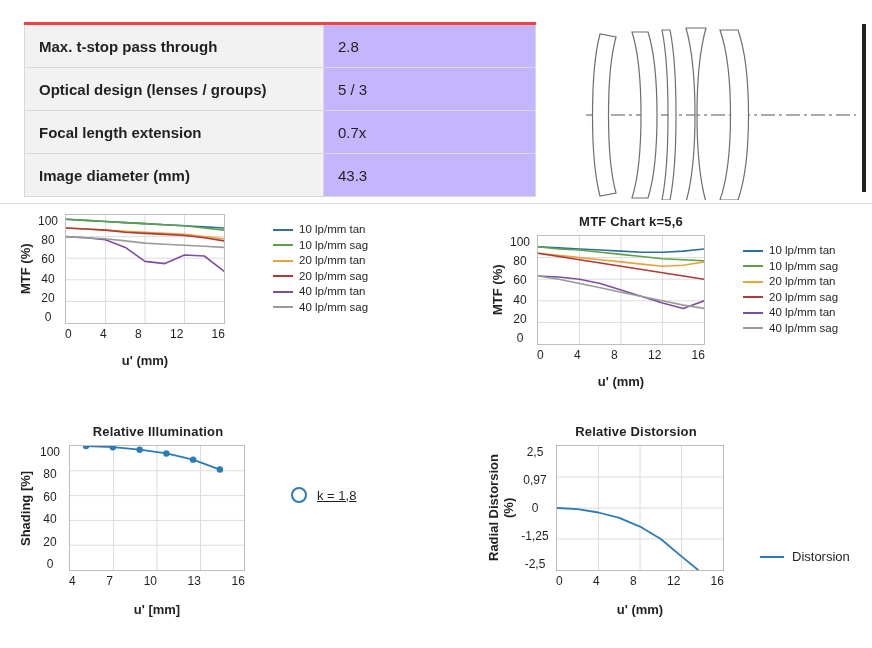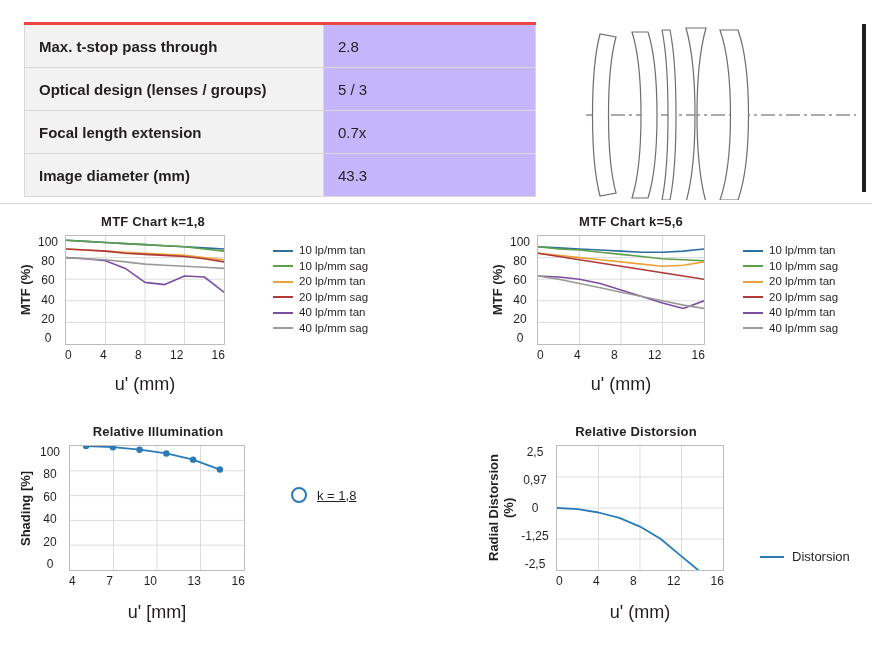--- a/index.html
+++ b/index.html
@@ -61,21 +61,21 @@
     text-align:center;
     margin-right:2px;
   }
   .yticks{
     font-size:12px;text-align:center;
     display:flex;flex-direction:column;justify-content:space-between;
     padding-right:4px;box-sizing:border-box;
   }
   .plot-area{position:relative;background:#fff;border:1px solid #bdbdbd;box-sizing:border-box;}
   .xticks{font-size:12px;display:flex;justify-content:space-between;}
-  .xaxis-label{font-size:18px;font-weight:normal;text-align:center;}
+  .xaxis-label{font-size:13px;font-weight:bold;text-align:center;}
 
   
   .legend{font-size:11.5px;line-height:15.5px;}
   .legend .li{display:flex;align-items:center;white-space:nowrap;height:15.5px;}
   .legend .sw{width:20px;height:2px;margin-right:6px;flex:0 0 20px;}
   .legend .lbl{}
 
   .legend-dot{display:flex;align-items:center;font-size:13px;}
   .legend-dot .mk{
     width:12px;height:12px;border-radius:50%;
@@ -124,21 +124,20 @@
       <path d="M130,18 C142,60 142,150 130,192 L150,192 C138,150 138,60 150,18 Z" fill="#ffffff" stroke="#6e6e6e" stroke-width="1.2"></path>
 
       <path d="M164,20 C178,60 178,150 164,190 L182,190 C196,150 196,60 182,20 Z" fill="#ffffff" stroke="#6e6e6e" stroke-width="1.2"></path>
     </svg>
   </div>
   <div class="edge-bar"></div>
 
   <div class="divider"></div>
 
   <div class="chart-block" style="left:18px;top:214px;width:420px;">
-    <div class="chart-title" style="width:270px;">MTF Chart k=1,8</div>
     <div class="plot-row">
       <div class="yaxis-label" style="height:110px;">MTF (%)</div>
       <div class="yticks" style="height:110px;width:30px;">
         <span>100</span>
         <span>80</span>
         <span>60</span>
         <span>40</span>
         <span>20</span>
         <span>0</span>
       </div>

